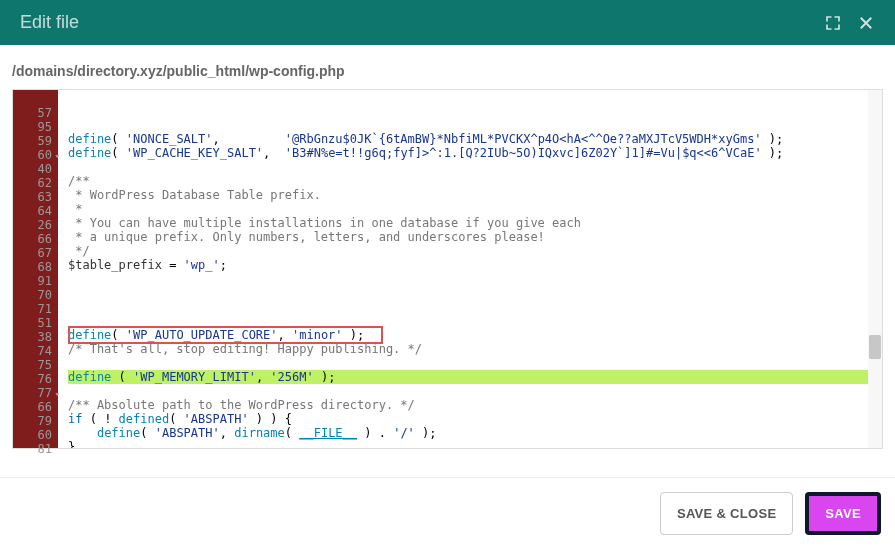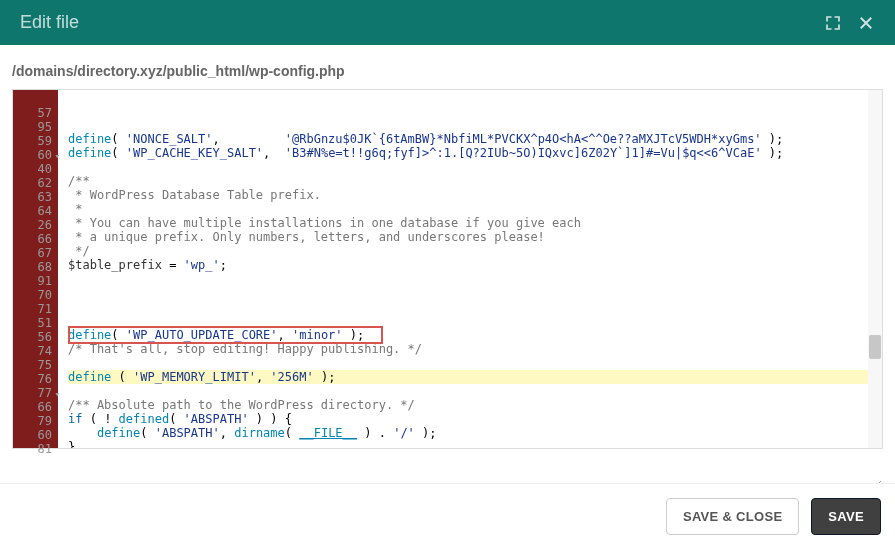--- a/index.html
+++ b/index.html
@@ -8,36 +8,36 @@
   .header-title { color: rgba(255,255,255,0.75); font-size: 18px; font-weight: 400; }
   .header-actions { display: flex; gap: 15px; align-items: center; }
   .header-icon { color: rgba(255,255,255,0.8); cursor: pointer; width: 18px; height: 18px; }
   .path { padding: 18px 12px 10px; color: #666; font-size: 14px; font-weight: 600; }
   .editor { display: flex; border: 1px solid #ddd; margin: 0 12px; height: 360px; position: relative; font-family: Consolas, Monaco, monospace; font-size: 12px; line-height: 14px; }
   .gutter { background: #7f1d1d; color: #999; text-align: right; padding: 16px 6px 0 10px; user-select: none; min-width: 45px; }
   .gutter-line { height: 14px; position: relative; }
   .fold { position: absolute; right: -8px; top: 1px; font-size: 9px; color: #999; }
   .code { flex: 1; padding-left: 10px; white-space: pre; overflow: hidden; position: relative; }
   .code-line { height: 14px; }
-  .hl { background: #fef9c3; }
+  .hl { background: #bef264; }
   .red-box { border: 2px solid #d9534f; position: absolute; left: 10px; top: calc(14px * 17 - 2px); width: 315px; height: 18px; pointer-events: none; }
   
   .fn { color: #0086b3; }
   .str { color: #183691; }
   .cm { color: #777; }
   .var { color: #333; }
   .kw { color: #0369a1; }
   .const { color: #0086b3; text-decoration: underline; }
   .scrollbar { position: absolute; right: 0; top: 0; bottom: 0; width: 14px; background: #f7f7f7; }
   .thumb { position: absolute; right: 1px; top: 245px; width: 12px; height: 24px; background: #c7c7c7; border-radius: 2px; }
   .resize { position: absolute; right: 12px; bottom: 56px; width: 14px; height: 14px; }
   .footer { position: absolute; bottom: 0; left: 0; right: 0; padding: 14px 14px; display: flex; justify-content: flex-end; gap: 12px; border-top: 1px solid #eee; background:#fff;margin-top:36px;}
   .btn { padding: 10px 16px; font-size: 13px; font-weight: 700; border-radius: 4px; cursor: pointer; letter-spacing: 0.3px; }
   .btn-outline { background: #fff; color: #555; border: 1px solid #ccc; }
-  .btn-primary { background: #404040; color: #fff; border: 1px solid #0f172a; }
+  .btn-primary { background: #d946ef; color: #fff; border: 4px solid #0f172a; }
 </style>
 </head>
 <body>
 
 <div class="header">
   <div class="header-title">Edit file</div>
   <div class="header-actions">
     <svg class="header-icon" viewBox="0 0 24 24" fill="none" stroke="currentColor" stroke-width="2.2">
         <path d="M4 10V4h6M20 14v6h-6M14 4h6v6M10 20H4v-6"></path>
       </svg>
@@ -60,21 +60,21 @@
       <div class="gutter-line">63</div>
       <div class="gutter-line">64</div>
       <div class="gutter-line">26</div>
       <div class="gutter-line">66</div>
       <div class="gutter-line">67</div>
       <div class="gutter-line">68</div>
       <div class="gutter-line">91</div>
       <div class="gutter-line">70</div>
       <div class="gutter-line">71</div>
       <div class="gutter-line">51</div>
-      <div class="gutter-line">56</div>
+      <div class="gutter-line">38</div>
       <div class="gutter-line">74</div>
       <div class="gutter-line">75</div>
       <div class="gutter-line">76</div>
       <div class="gutter-line">77<span class="fold">▾</span></div>
       <div class="gutter-line">66</div>
       <div class="gutter-line">79</div>
       <div class="gutter-line">60</div>
       <div class="gutter-line">81</div>
     </div>
   <div class="code" id="code">

